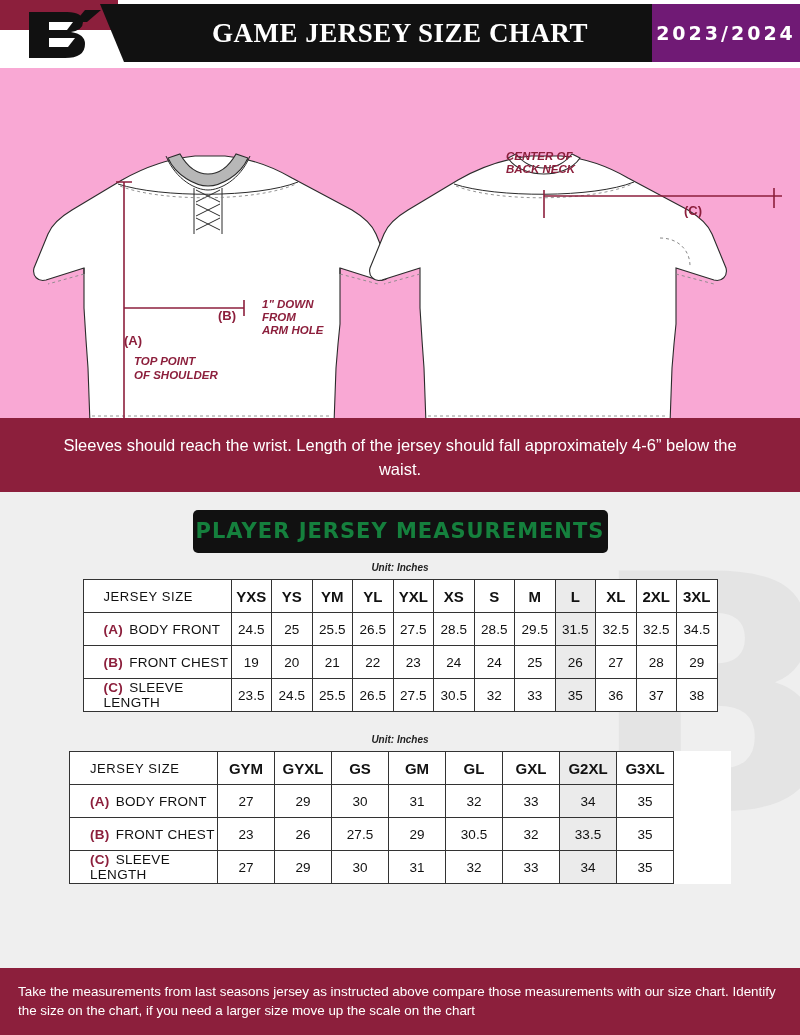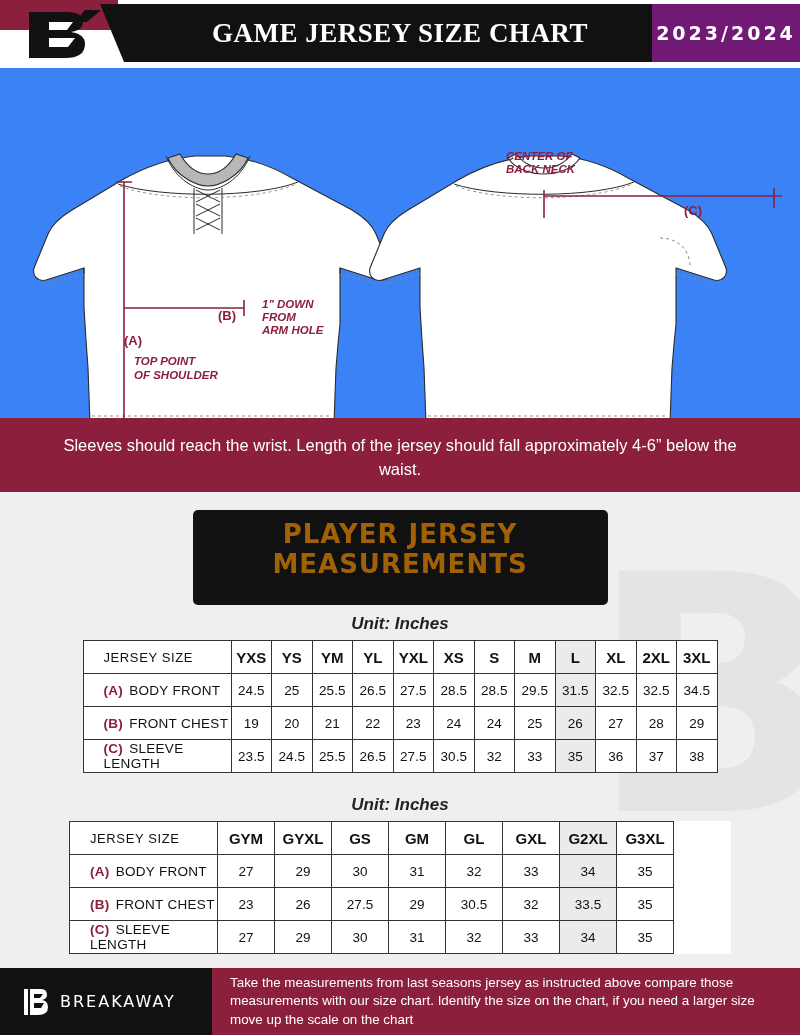--- a/index.html
+++ b/index.html
@@ -75,21 +75,21 @@
     font-size: 19px;
     font-weight: bold;
     letter-spacing: 3px;
     font-family: "DejaVu Sans", sans-serif;
   }
 
   
   .diagram-area {
     position: relative;
     height: 350px;
-    background: #3b82f6;
+    background: #f9a8d4;
   }
   .diagram-svg { position: absolute; left: 0; top: 0; }
 
   
   .note-bar {
     background: #8c1f3c;
     color: #ffffff;
     text-align: center;
     padding: 16px 60px;
     font-size: 16.5px;
@@ -116,32 +116,32 @@
     user-select: none;
   }
   .section {
     position: relative;
     z-index: 1;
   }
   .section-title {
     margin: 0 auto;
     width: 415px;
     background: #111111;
-    color: #a16207;
+    color: #15803d;
     text-align: center;
-    font-size: 26px;
+    font-size: 21px;
     font-weight: bold;
     letter-spacing: 1px;
-    padding: 9px 0 26px;
+    padding: 9px 0 10px;
     border-radius: 5px;
     font-family: "DejaVu Sans", sans-serif;
   }
   .unit {
     text-align: center;
-    font-size: 17px;
+    font-size: 10px;
     font-style: italic;
     color: #222;
     margin: 9px 0 6px;
     font-weight: bold;
   }
   table {
     border-collapse: collapse;
     background: #ffffff;
     margin: 0 auto;
     table-layout: fixed;
@@ -474,25 +474,16 @@
               <td class="hl">34</td>
               <td class="">35</td>
               <td class="blank"></td>
             </tr>
           </tbody>
       </table>
     </div>
   </div>
 
   <div class="footer">
-    <div class="footer-brand">
-      <svg class="mini-logo" viewBox="0 0 26 30">
-        <rect x="0" y="2" width="4" height="26" fill="#ffffff"></rect>
-        <path d="M6 2 L17 2 Q23 2 23 8 Q23 12 18 13 Q24 14 24 20 Q24 28 14 28 L6 28 Z" fill="#ffffff"></path>
-        <path d="M10 7 L19 7 L16 11 L10 11 Z" fill="#111111"></path>
-        <path d="M10 16 L20 16 L17 21 L10 21 Z" fill="#111111"></path>
-      </svg>
-      <span class="brand-name">BREAKAWAY</span>
-    </div>
     <div class="footer-text">Take the measurements from last seasons jersey as instructed above compare those measurements  with our size chart. Identify the size on the chart, if you need a larger size move up the scale on the chart</div>
   </div>
 
 </div>
 
 </body></html>

